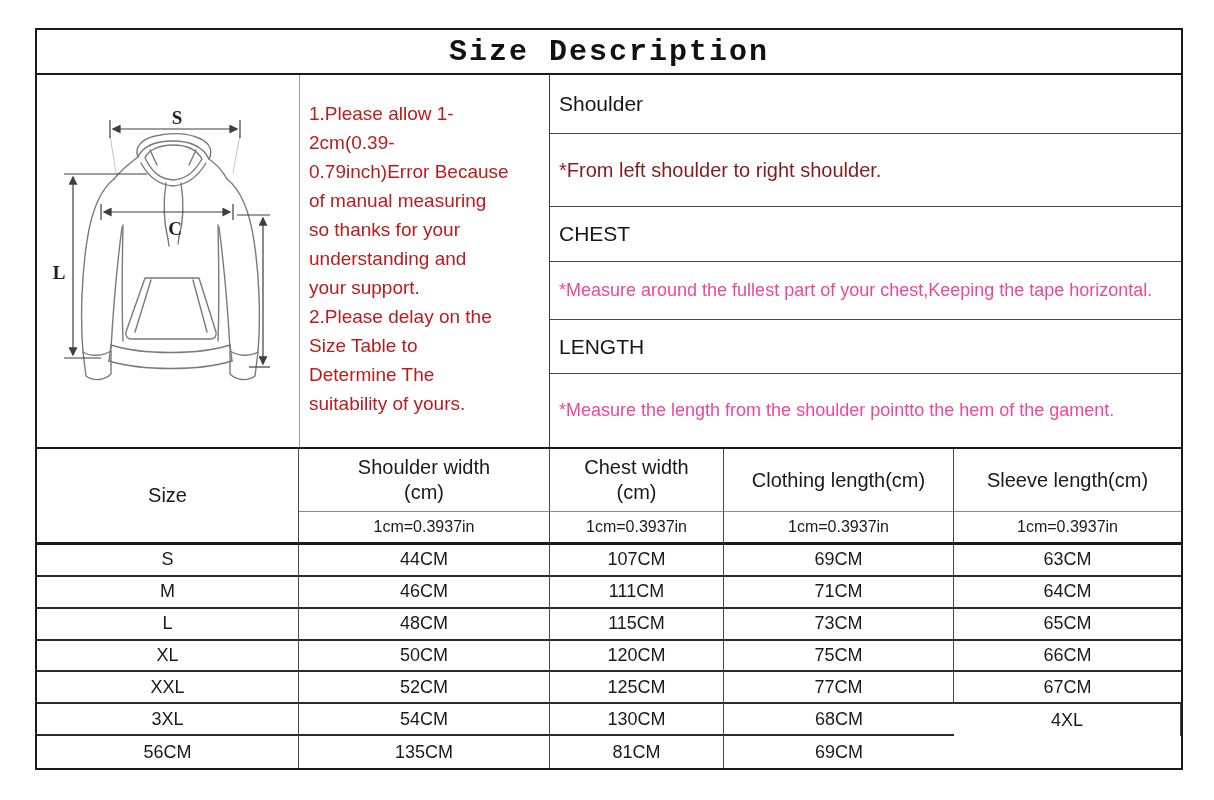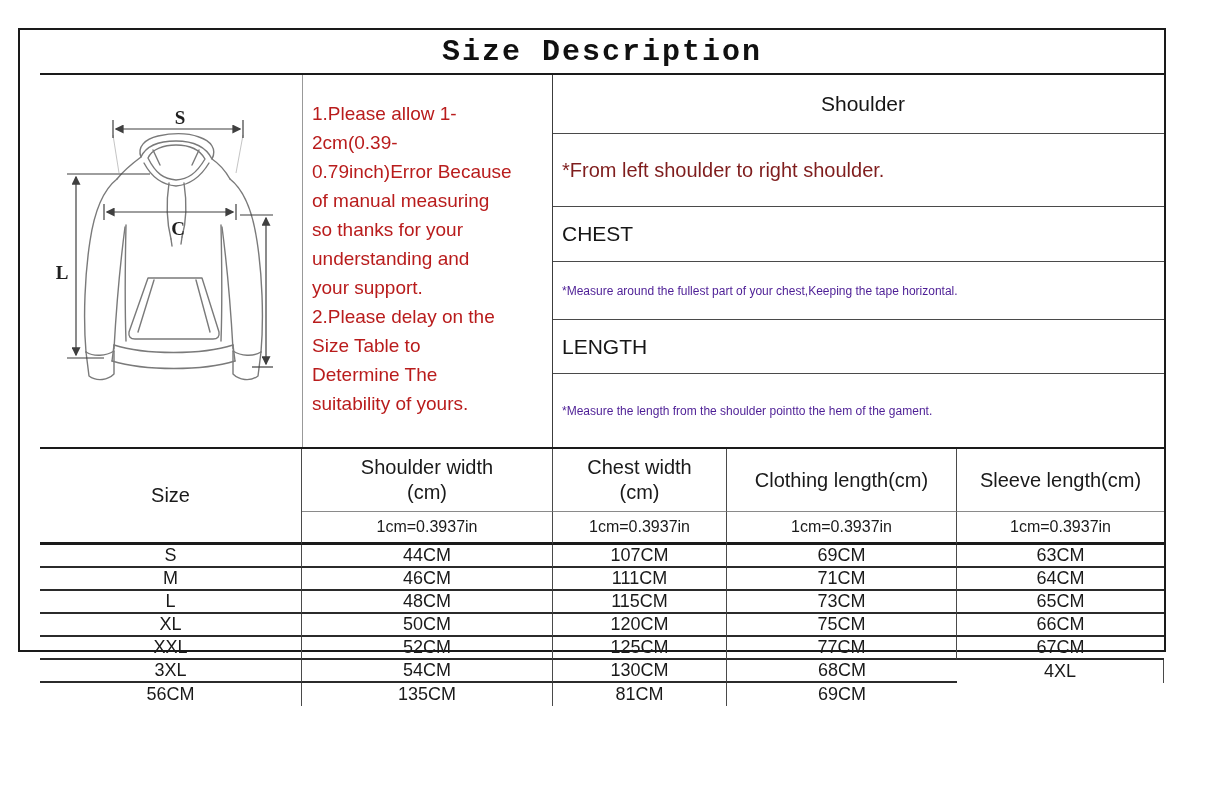--- a/index.html
+++ b/index.html
@@ -1,23 +1,23 @@
 <!DOCTYPE html>
 <html><head>
 <meta charset="utf-8">
 <style>
   * { box-sizing: border-box; margin: 0; padding: 0; }
   html, body { width: 1214px; height: 800px; background: #ffffff; }
   body { font-family: "Liberation Sans", sans-serif; color: #1a1a1a; position: relative; }
 
   .sheet {
-    position: absolute; left: 18px; top: 28px;
-    width: 1148px; height: 624px;
+    position: absolute; left: 35px; top: 28px;
+    width: 1148px; height: 742px;
     border: 2px solid #1a1a1a; background: #fff;
-    display: flex; flex-direction: column; padding-left: 20px;
+    display: flex; flex-direction: column;
   }
 
   
   .title-row {
     height: 45px; flex: none;
     border-bottom: 2px solid #1a1a1a;
     display: flex; align-items: center; justify-content: center;
     font-family: "Liberation Mono", monospace;
     font-weight: 700; font-size: 30px; letter-spacing: 2px; color: #111;
   }
@@ -33,29 +33,29 @@
     border-left: 1px solid #999; border-right: 1px solid #3c3c3c;
     padding: 24px 2px 0 9px;
     font-size: 19px; line-height: 29px; white-space: pre-line; color: #b91c1c;
   }
 
   .guide-col { flex: 1; display: flex; flex-direction: column; }
   .guide-row {
     border-bottom: 1px solid #4a4a4a;
     display: flex; align-items: center; padding-left: 9px;
   }
-  .guide-col > .guide-row:nth-child(1) { height: 59px; justify-content: center; }
+  .guide-col > .guide-row:nth-child(1) { height: 59px; }
   .guide-col > .guide-row:nth-child(2) { height: 73px; }
   .guide-col > .guide-row:nth-child(3) { height: 55px; text-align: right; }
   .guide-col > .guide-row:nth-child(4) { height: 58px; }
   .guide-col > .guide-row:nth-child(5) { height: 54px; }
   .guide-col > .guide-row:nth-child(6) { flex: 1; border-bottom: none; }
   .term    { font-size: 21px; color: #161616; }
   .desc-lg { font-size: 20px; color: #7f1d1d; }
-  .desc-sm { font-size: 12px; color: #4c1d95; }
+  .desc-sm { font-size: 18px; color: #ec4899; }
 
   
   .size-table {
     flex: 1;
     border-top: 2px solid #1a1a1a;
     display: grid;
     grid-template-columns: 262px 251px 174px 230px 1fr;
     grid-template-rows: 63px 33px repeat(7, 1fr);
   }
   .st-cell {

